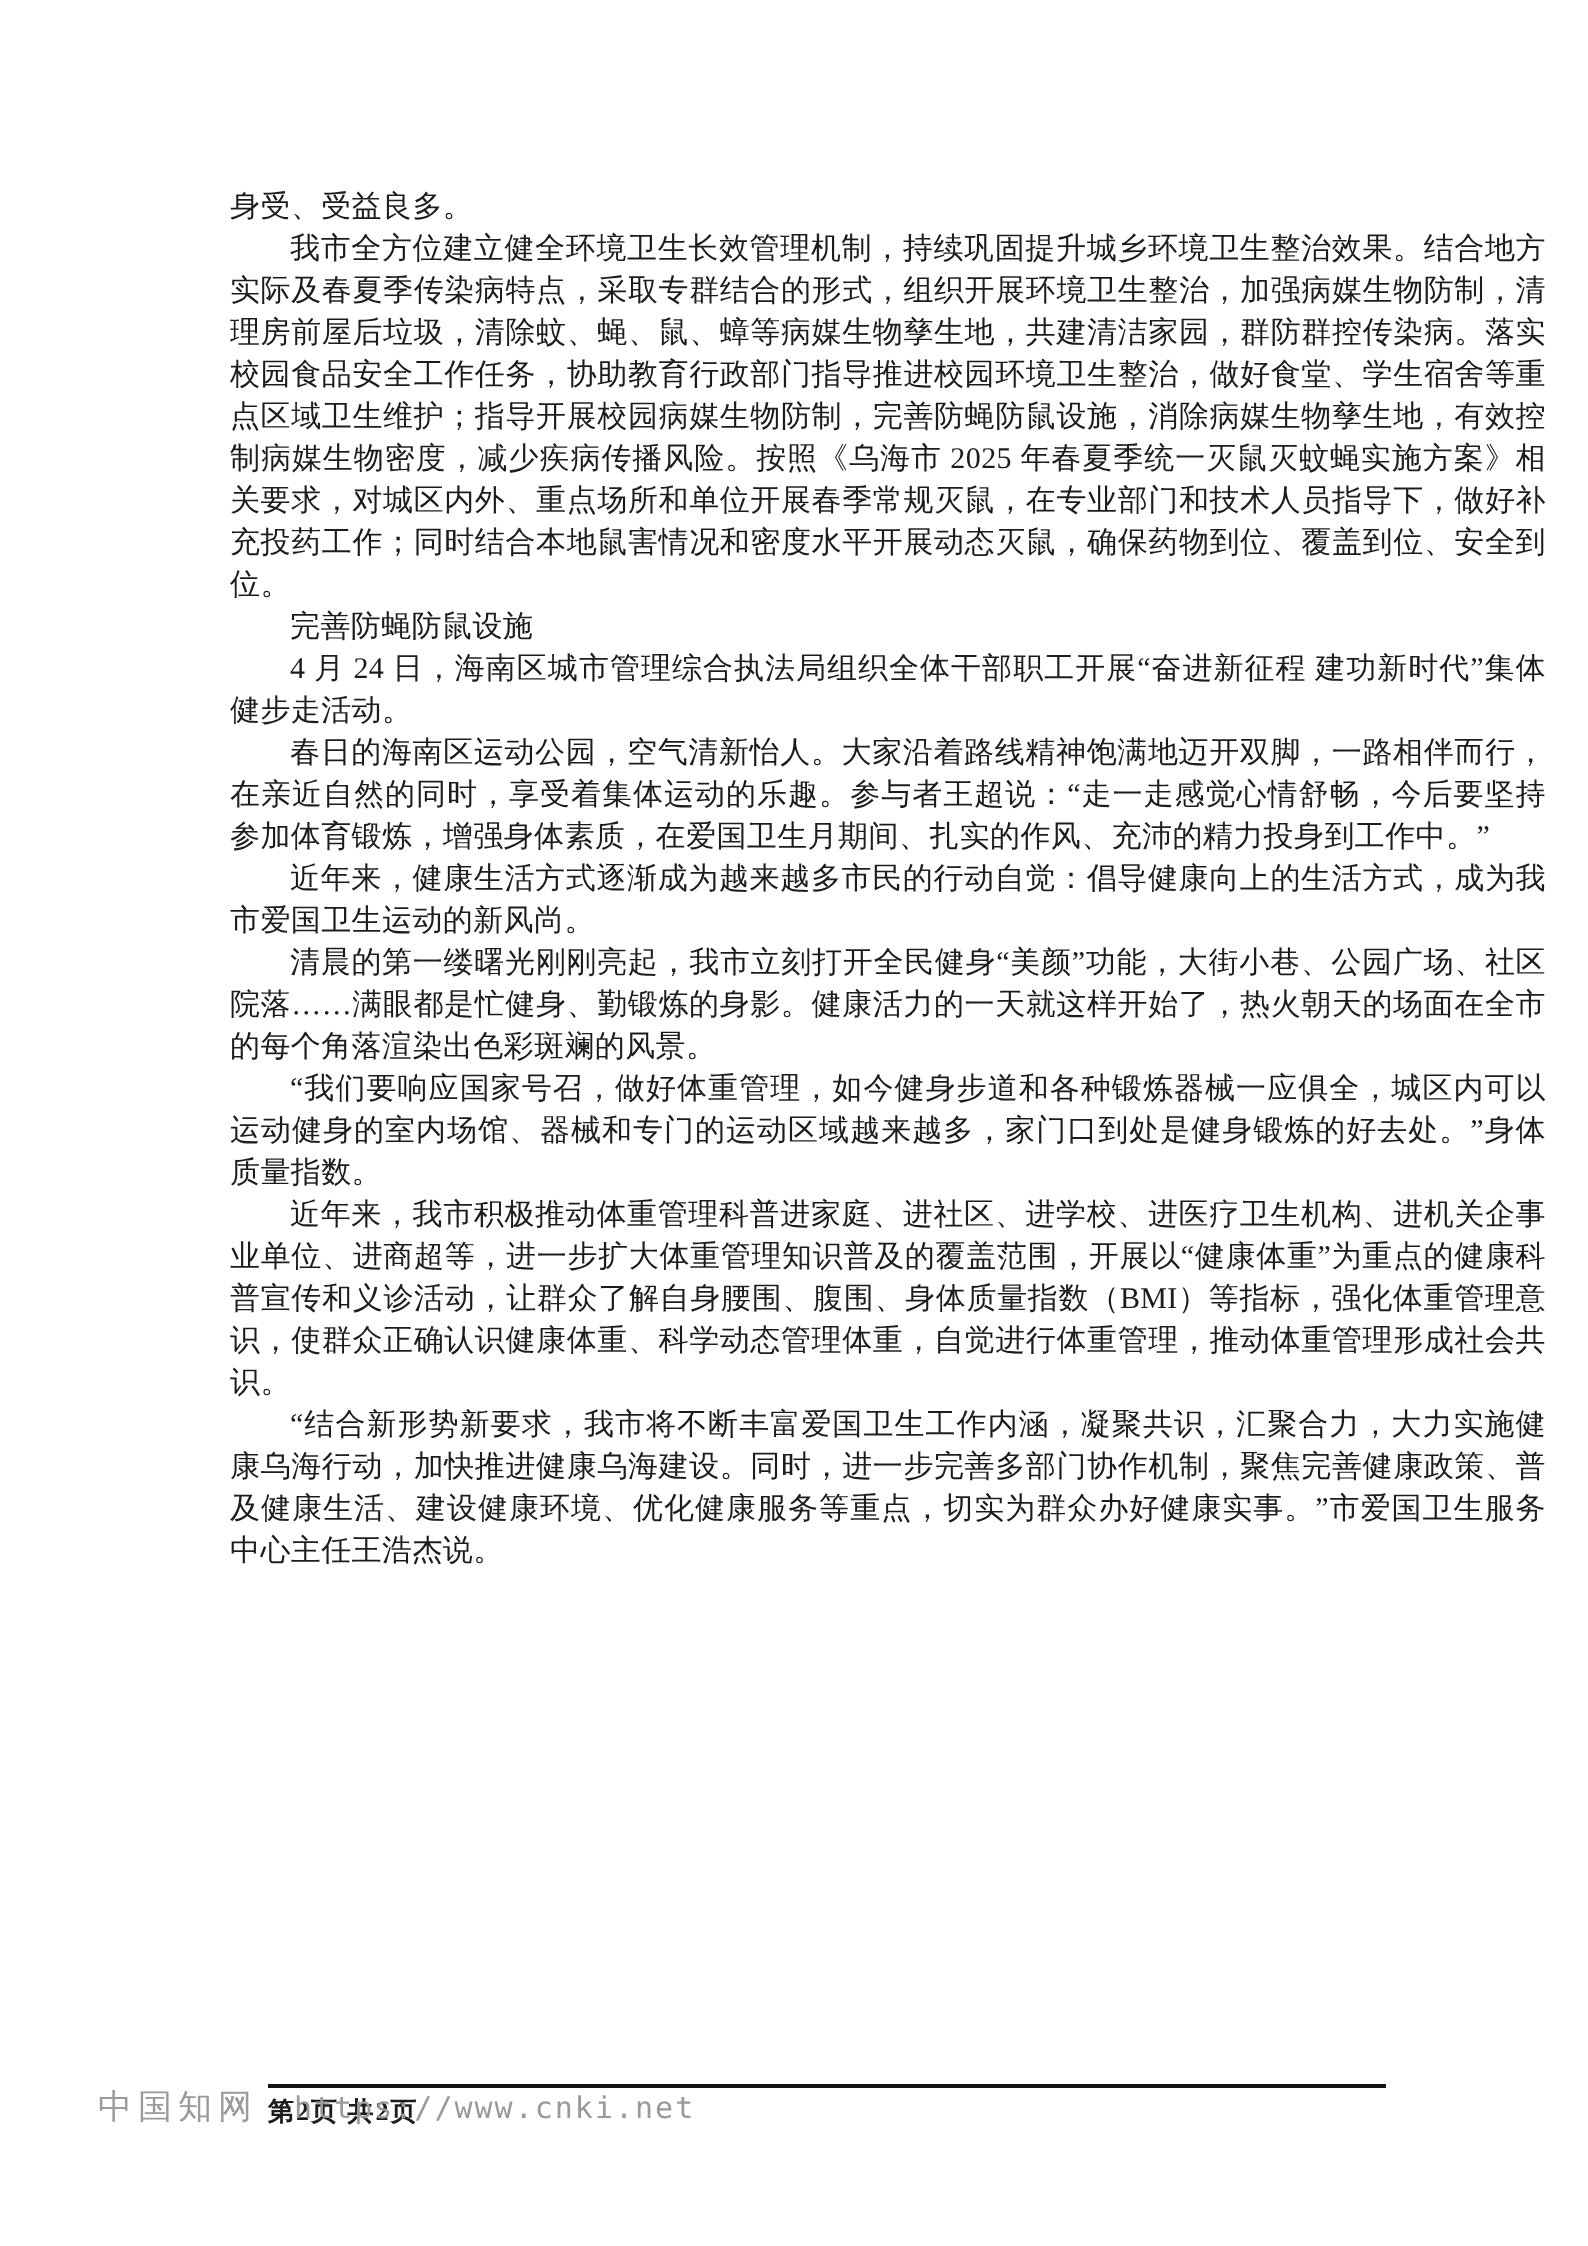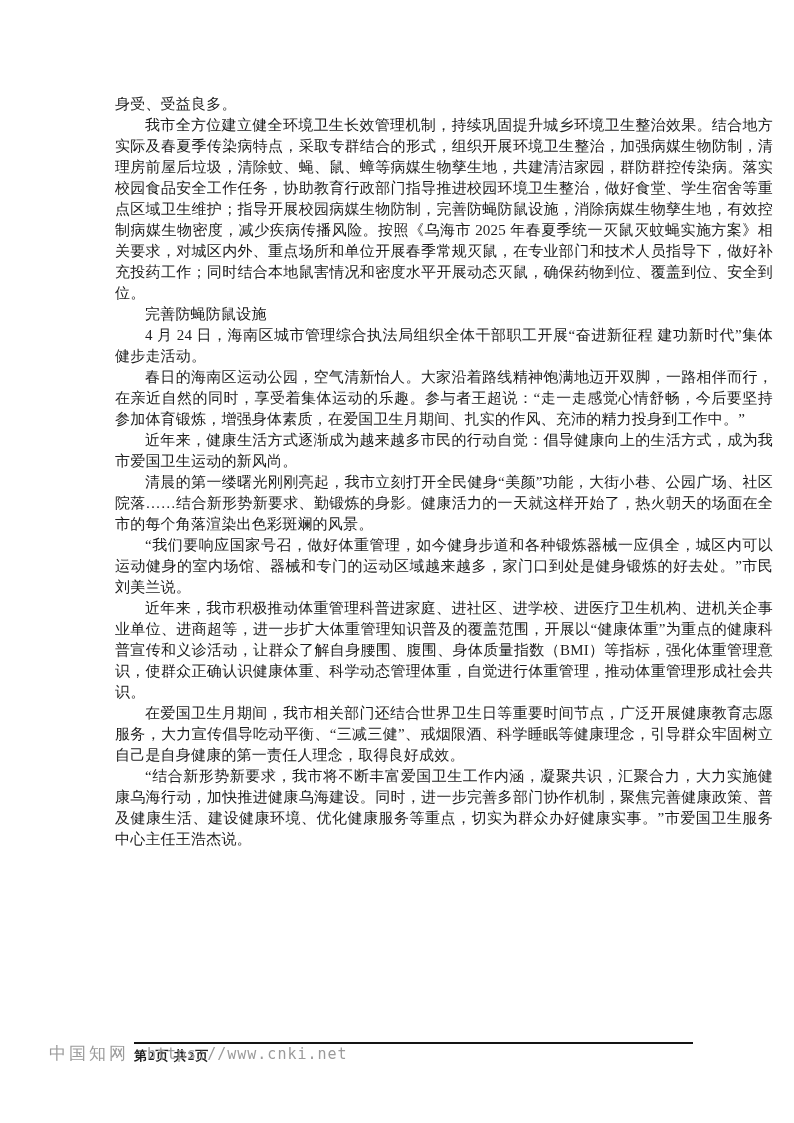--- a/index.html
+++ b/index.html
@@ -83,24 +83,23 @@
 
 <div class="page">
 
   <div class="body-text">
     <p class="no-indent">身受、受益良多。</p>
     <p>我市全方位建立健全环境卫生长效管理机制，持续巩固提升城乡环境卫生整治效果。结合地方实际及春夏季传染病特点，采取专群结合的形式，组织开展环境卫生整治，加强病媒生物防制，清理房前屋后垃圾，清除蚊、蝇、鼠、蟑等病媒生物孳生地，共建清洁家园，群防群控传染病。落实校园食品安全工作任务，协助教育行政部门指导推进校园环境卫生整治，做好食堂、学生宿舍等重点区域卫生维护；指导开展校园病媒生物防制，完善防蝇防鼠设施，消除病媒生物孳生地，有效控制病媒生物密度，减少疾病传播风险。按照《乌海市 2025 年春夏季统一灭鼠灭蚊蝇实施方案》相关要求，对城区内外、重点场所和单位开展春季常规灭鼠，在专业部门和技术人员指导下，做好补充投药工作；同时结合本地鼠害情况和密度水平开展动态灭鼠，确保药物到位、覆盖到位、安全到位。</p>
     <p>完善防蝇防鼠设施</p>
     <p>4 月 24 日，海南区城市管理综合执法局组织全体干部职工开展“奋进新征程 建功新时代”集体健步走活动。</p>
     <p>春日的海南区运动公园，空气清新怡人。大家沿着路线精神饱满地迈开双脚，一路相伴而行，在亲近自然的同时，享受着集体运动的乐趣。参与者王超说：“走一走感觉心情舒畅，今后要坚持参加体育锻炼，增强身体素质，在爱国卫生月期间、扎实的作风、充沛的精力投身到工作中。”</p>
     <p>近年来，健康生活方式逐渐成为越来越多市民的行动自觉：倡导健康向上的生活方式，成为我市爱国卫生运动的新风尚。</p>
-    <p>清晨的第一缕曙光刚刚亮起，我市立刻打开全民健身“美颜”功能，大街小巷、公园广场、社区院落……结合新形势新要求、勤锻炼的身影。健康活力的一天就这样开始了，热火朝天的场面在全市的每个角落渲染出色彩斑斓的风景。</p>
-    <p>“我们要响应国家号召，做好体重管理，如今健身步道和各种锻炼器械一应俱全，城区内可以运动健身的室内场馆、器械和专门的运动区域越来越多，家门口到处是健身锻炼的好去处。”市民刘美兰说。</p>
+    <p>清晨的第一缕曙光刚刚亮起，我市立刻打开全民健身“美颜”功能，大街小巷、公园广场、社区院落……满眼都是忙健身、勤锻炼的身影。健康活力的一天就这样开始了，热火朝天的场面在全市的每个角落渲染出色彩斑斓的风景。</p>
+    <p>“我们要响应国家号召，做好体重管理，如今健身步道和各种锻炼器械一应俱全，城区内可以运动健身的室内场馆、器械和专门的运动区域越来越多，家门口到处是健身锻炼的好去处。”身体质量指数。</p>
     <p>近年来，我市积极推动体重管理科普进家庭、进社区、进学校、进医疗卫生机构、进机关企事业单位、进商超等，进一步扩大体重管理知识普及的覆盖范围，开展以“健康体重”为重点的健康科普宣传和义诊活动，让群众了解自身腰围、腹围、身体质量指数（BMI）等指标，强化体重管理意识，使群众正确认识健康体重、科学动态管理体重，自觉进行体重管理，推动体重管理形成社会共识。</p>
-    <p>在爱国卫生月期间，我市相关部门还结合世界卫生日等重要时间节点，广泛开展健康教育志愿服务，大力宣传倡导吃动平衡、“三减三健”、戒烟限酒、科学睡眠等健康理念，引导群众牢固树立自己是自身健康的第一责任人理念，取得良好成效。</p>
     <p>“结合新形势新要求，我市将不断丰富爱国卫生工作内涵，凝聚共识，汇聚合力，大力实施健康乌海行动，加快推进健康乌海建设。同时，进一步完善多部门协作机制，聚焦完善健康政策、普及健康生活、建设健康环境、优化健康服务等重点，切实为群众办好健康实事。”市爱国卫生服务中心主任王浩杰说。</p>
   </div>
 
   <div class="footer-rule"></div>
 
   <div class="page-number">第2页 共2页</div>
 
   <div class="watermark">
     <span class="brand">中国知网</span><span class="url">https://www.cnki.net</span>
   </div>

